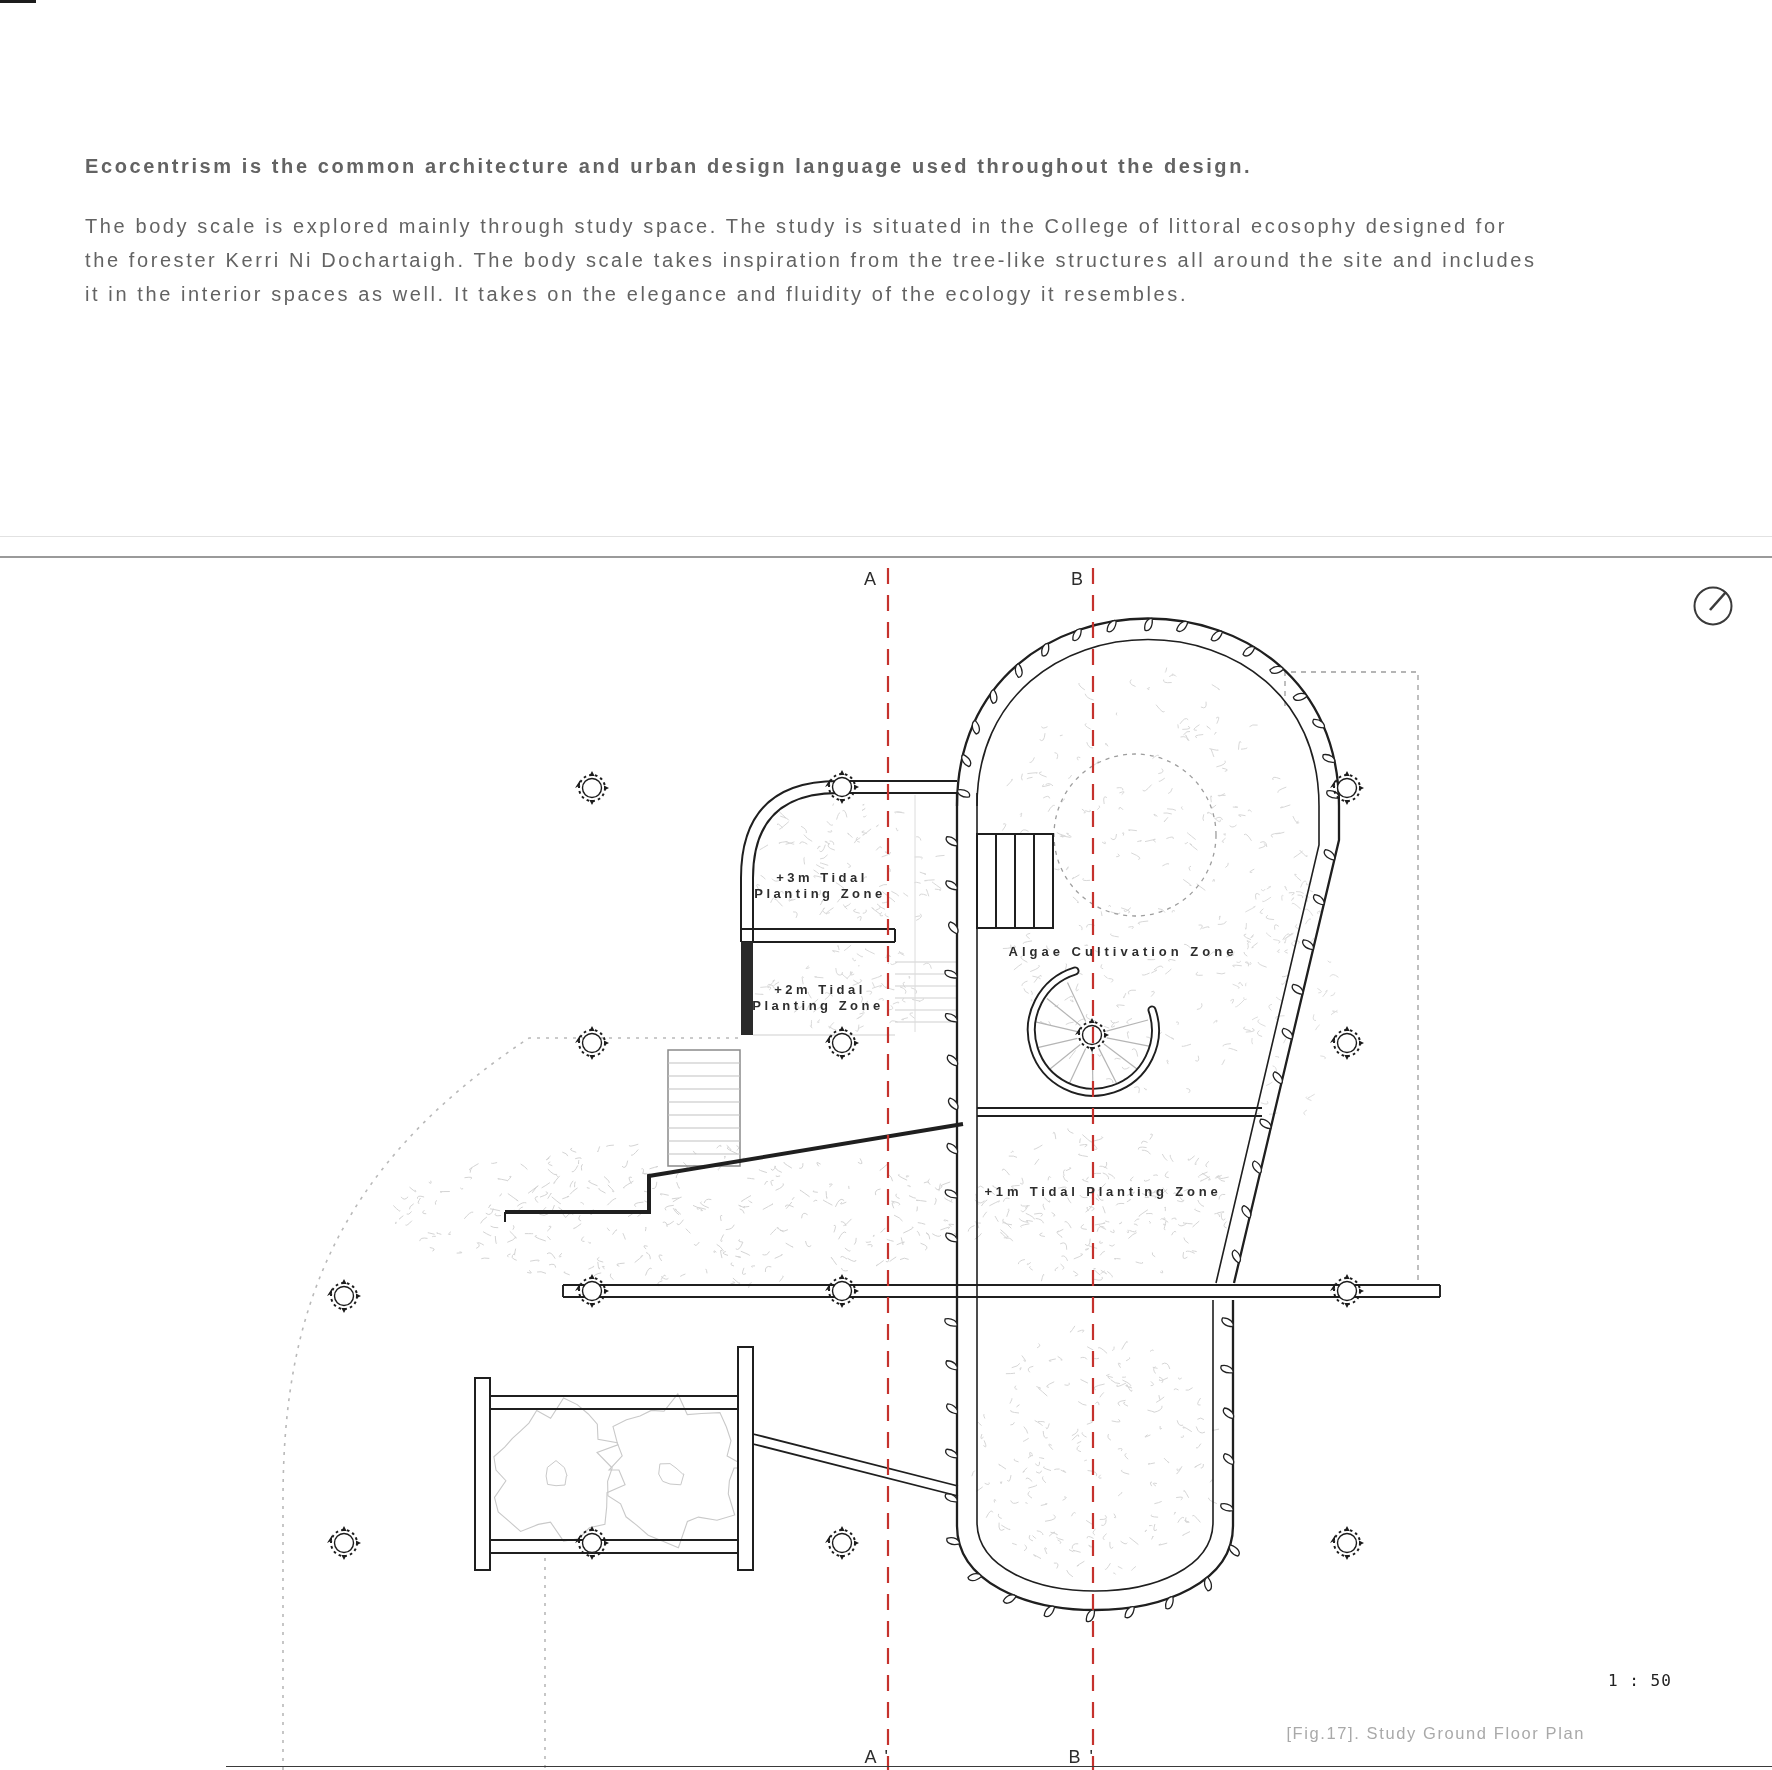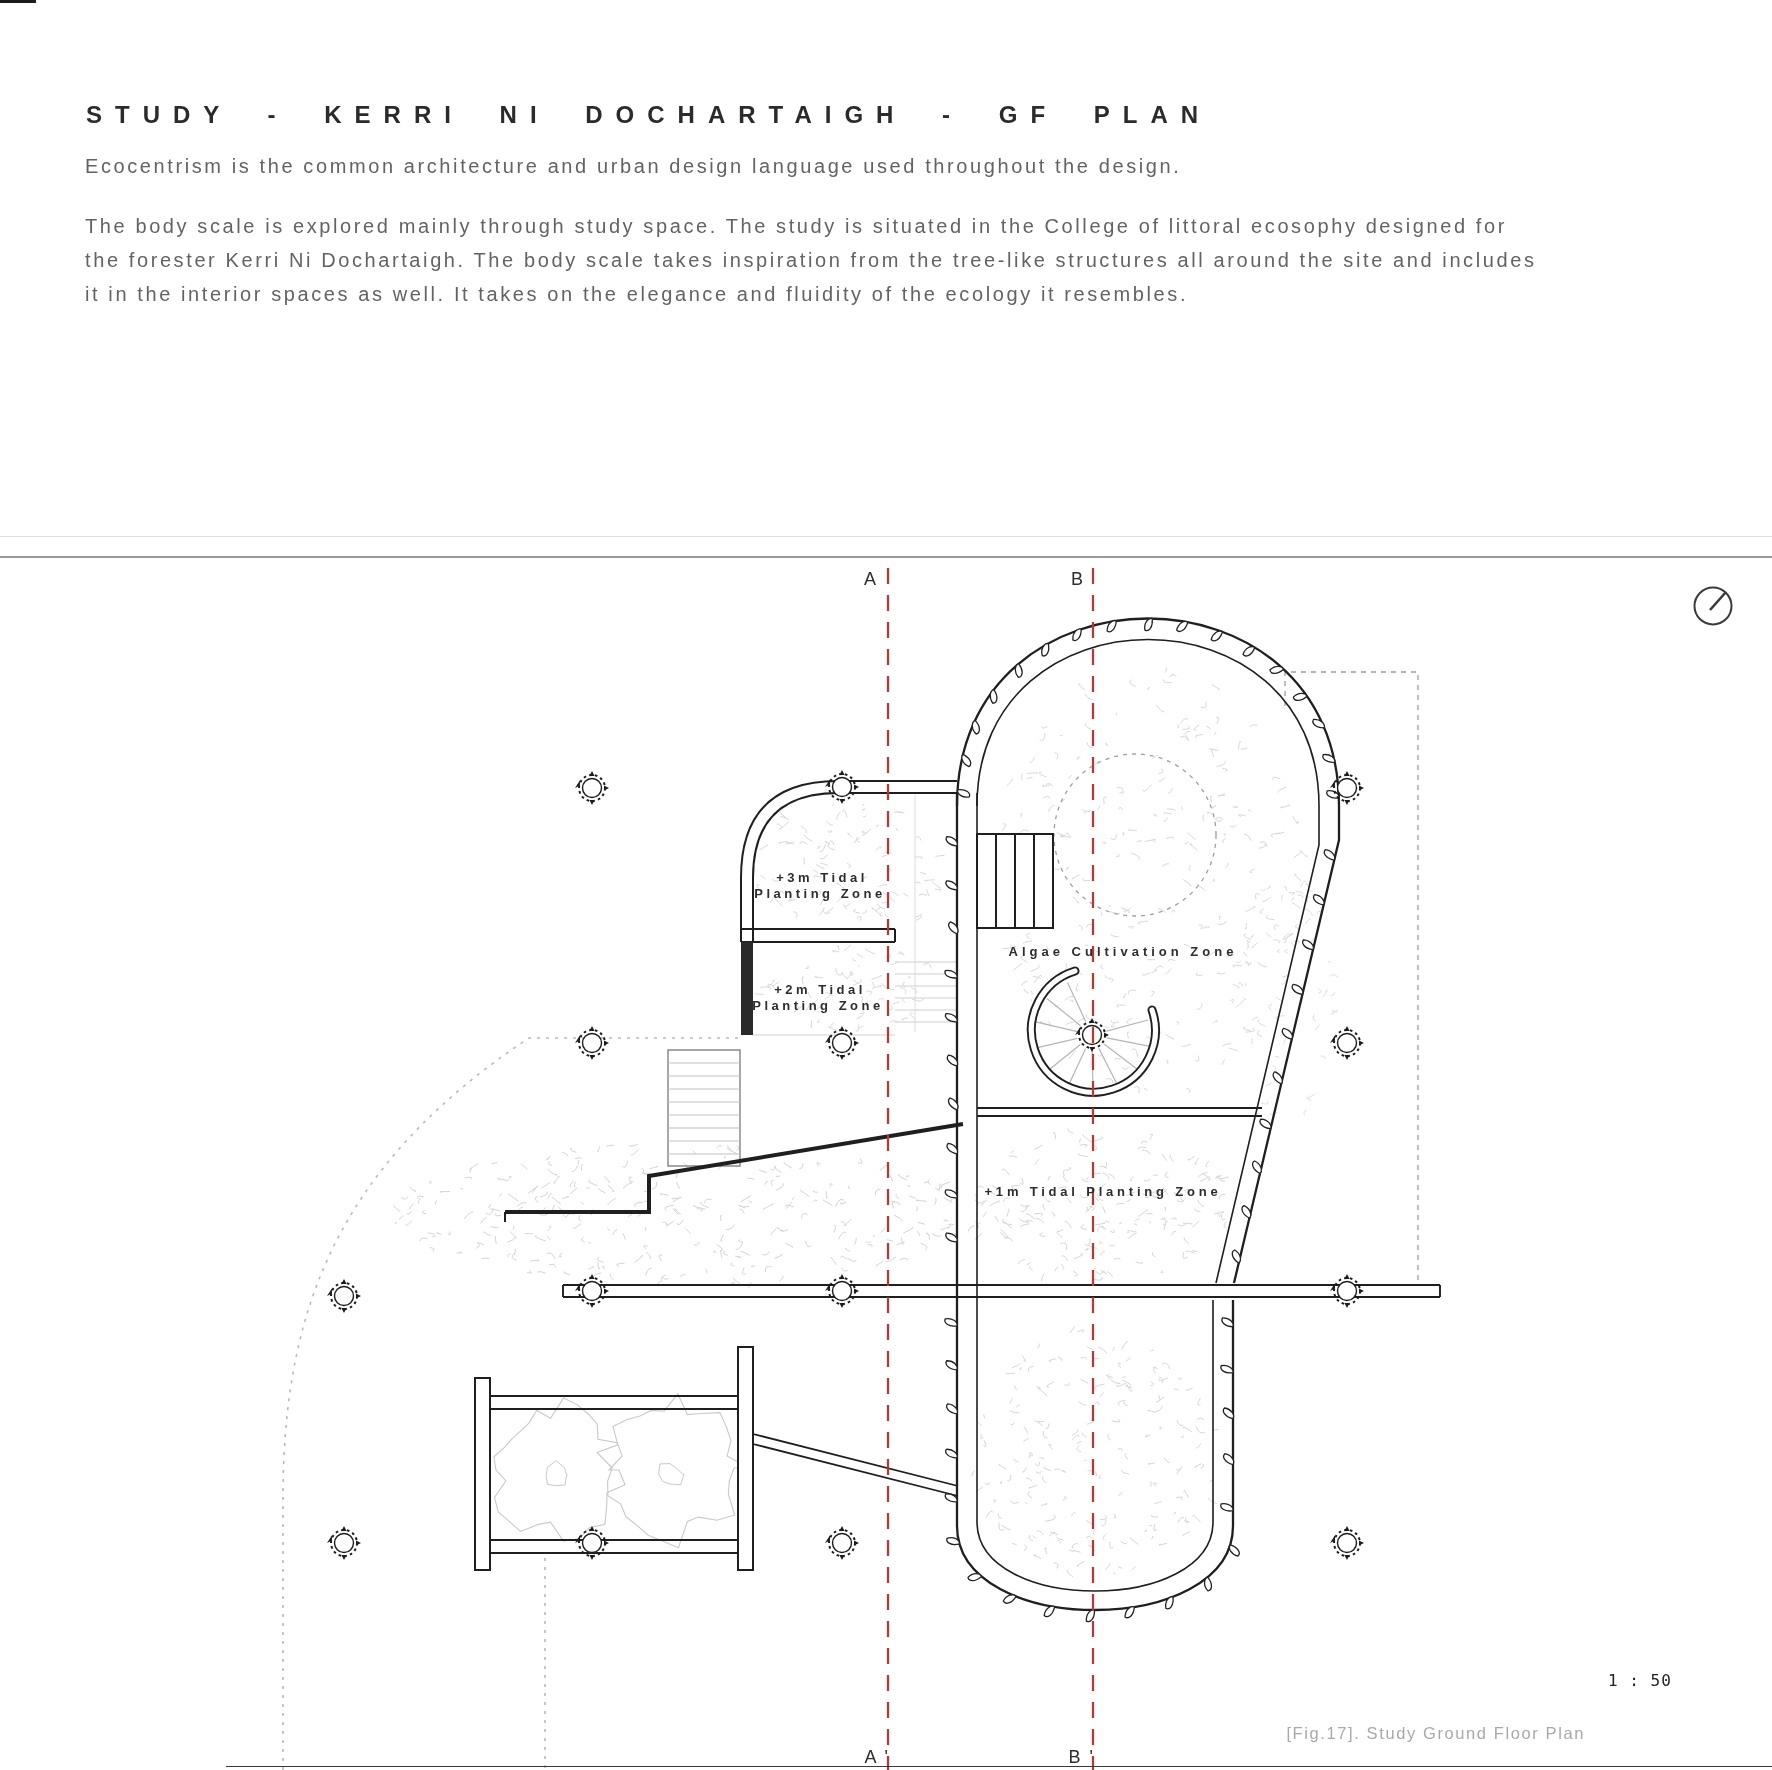--- a/index.html
+++ b/index.html
@@ -1,40 +1,39 @@
 <!DOCTYPE html>
 <html><head>
 <meta charset="utf-8">
 <style>
   html,body{margin:0;padding:0;background:#fff;}
   .page{position:relative;width:1772px;height:1770px;background:#ffffff;overflow:hidden;
         font-family:"Liberation Sans",sans-serif;color:#2e2e2e;}
   .title{position:absolute;left:86px;top:101px;font-size:24px;font-weight:700;
          letter-spacing:13px;word-spacing:16px;color:#2b2b2b;white-space:nowrap;}
   .intro{position:absolute;left:85px;top:155px;font-size:20px;letter-spacing:2.6px;
-         color:#636363;white-space:nowrap;font-weight:400;}
+         color:#636363;white-space:nowrap;font-weight:700;}
   .bodytext{position:absolute;left:85px;top:209px;width:1455px;font-size:20px;
          letter-spacing:2.6px;line-height:34px;color:#636363;font-weight:400;}
   .divider-light{position:absolute;left:0;top:536px;width:1772px;height:1px;background:#e2e2e2;}
   .divider-dark{position:absolute;left:0;top:556px;width:1772px;height:2px;background:#9a9a9a;}
   .corner-mark{position:absolute;left:0;top:0;width:36px;height:3px;background:#1c1c1c;}
   .bottom-rule{position:absolute;left:226px;top:1766px;width:1546px;height:1px;background:#3a3a3a;}
   svg text{font-family:"Liberation Sans",sans-serif;fill:#2d2d2d;}
   text.zone{font-size:13px;font-weight:700;letter-spacing:3.5px;}
   text.seclab{font-size:18px;font-weight:400;letter-spacing:2px;}
   text.scale{font-family:"DejaVu Sans Mono",monospace;font-size:16px;letter-spacing:1px;fill:#222;}
   text.caption{font-size:16.5px;letter-spacing:1.6px;fill:#a9a9a9;}
 </style>
 </head>
 <body>
 
 <div class="page">
   <div class="corner-mark"></div>
 
-  <div class="title">STUDY - KERRI NI DOCHARTAIGH - GF PLAN</div>
   <div class="intro">Ecocentrism is the common architecture and urban design language used throughout the design.</div>
   <div class="bodytext">The body scale is explored mainly through study space. The study is situated in the College of littoral ecosophy designed for the forester Kerri Ni Dochartaigh. The body scale takes inspiration from the tree-like structures all around the site and includes it in the interior spaces as well. It takes on the elegance and fluidity of the ecology it resembles.</div>
 
   <div class="divider-light"></div>
   <div class="divider-dark"></div>
 
   <svg id="plan" style="position:absolute;left:0;top:0;" width="1772" height="1770" viewBox="0 0 1772 1770">
     <defs>
       <g id="colsym">
         <circle r="13" fill="none" stroke="#1c1c1c" stroke-width="2" stroke-dasharray="2.6 3.2"></circle>

